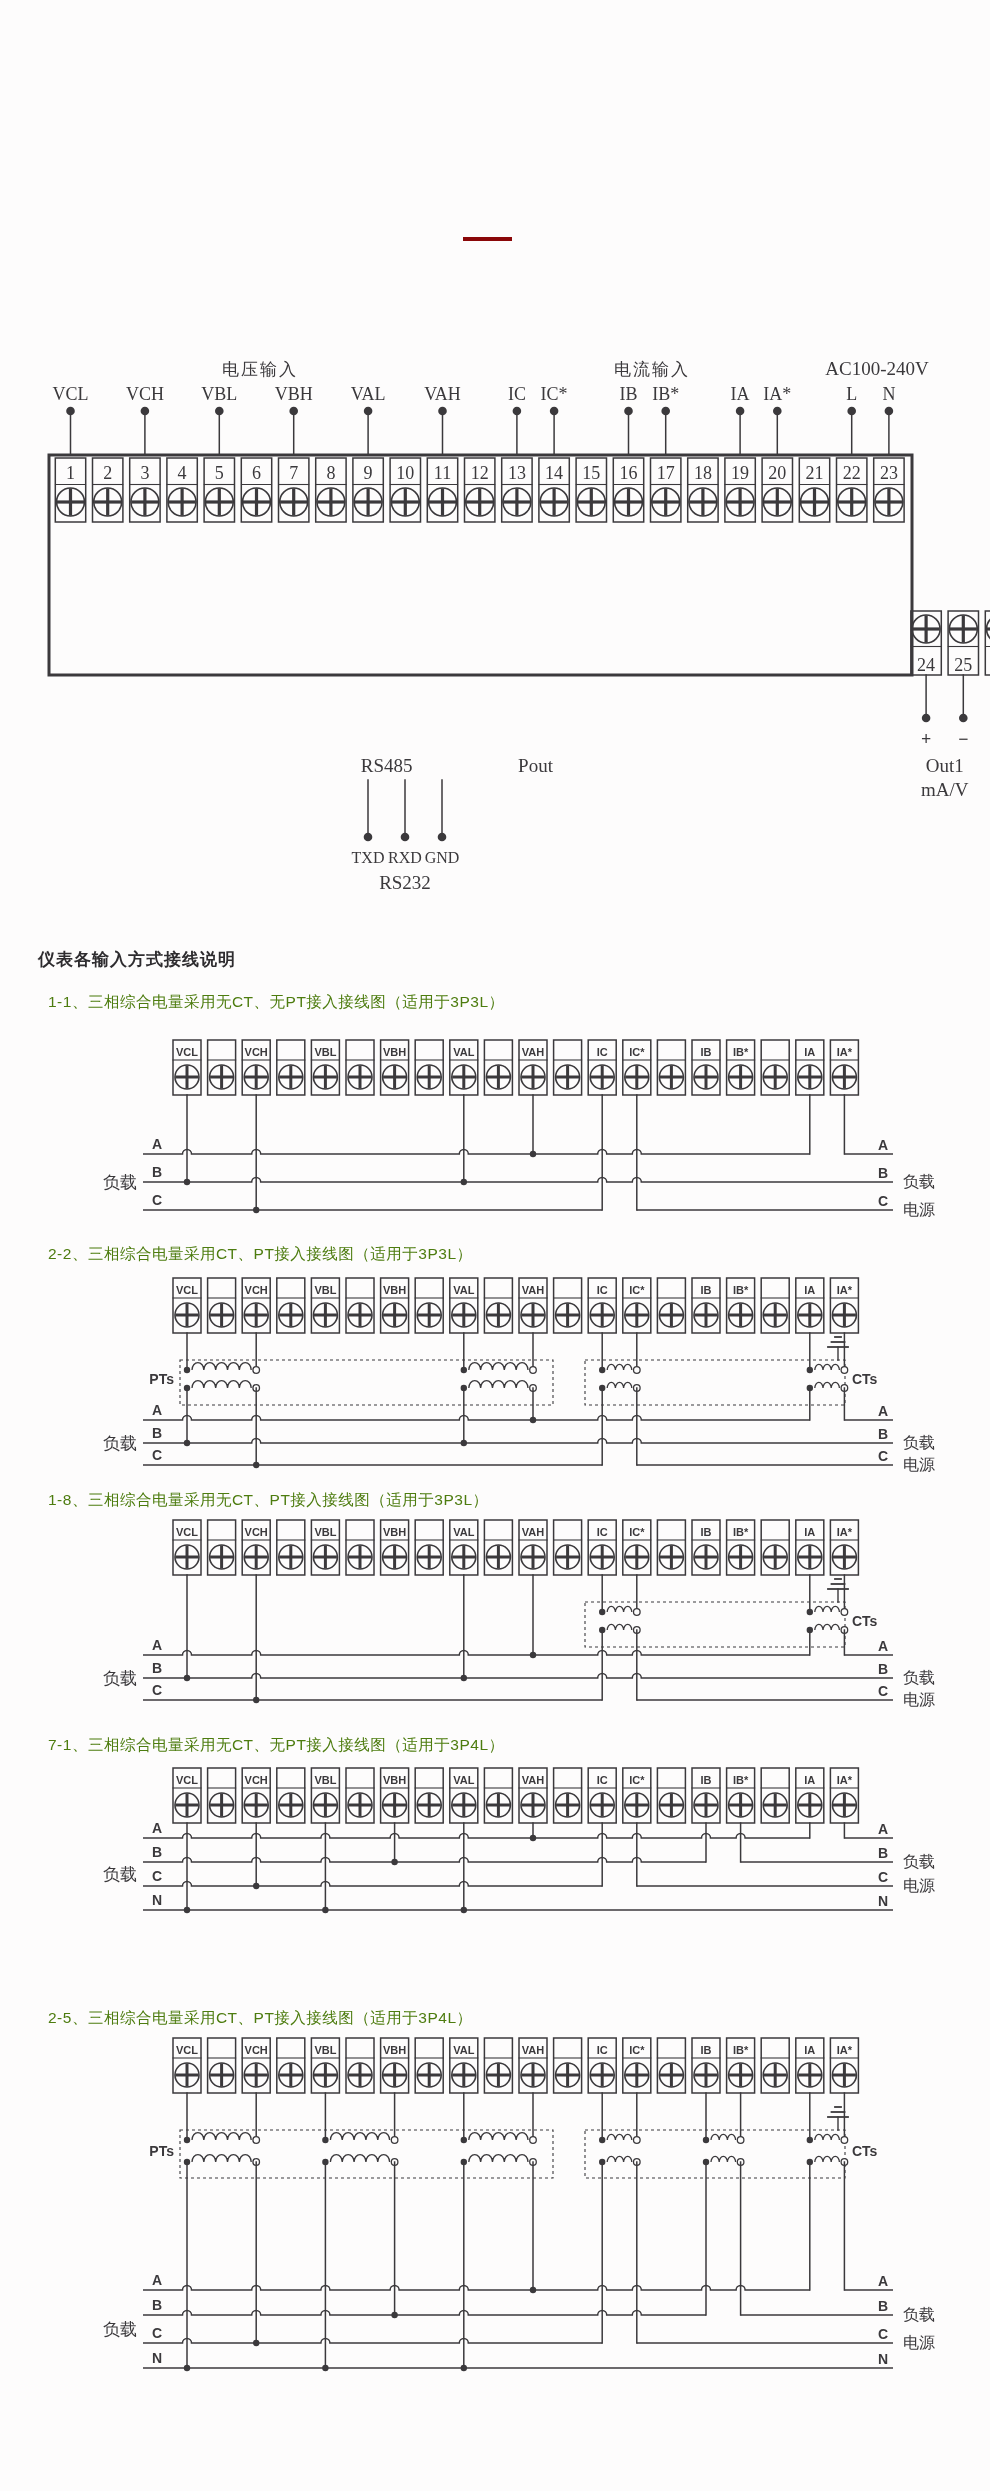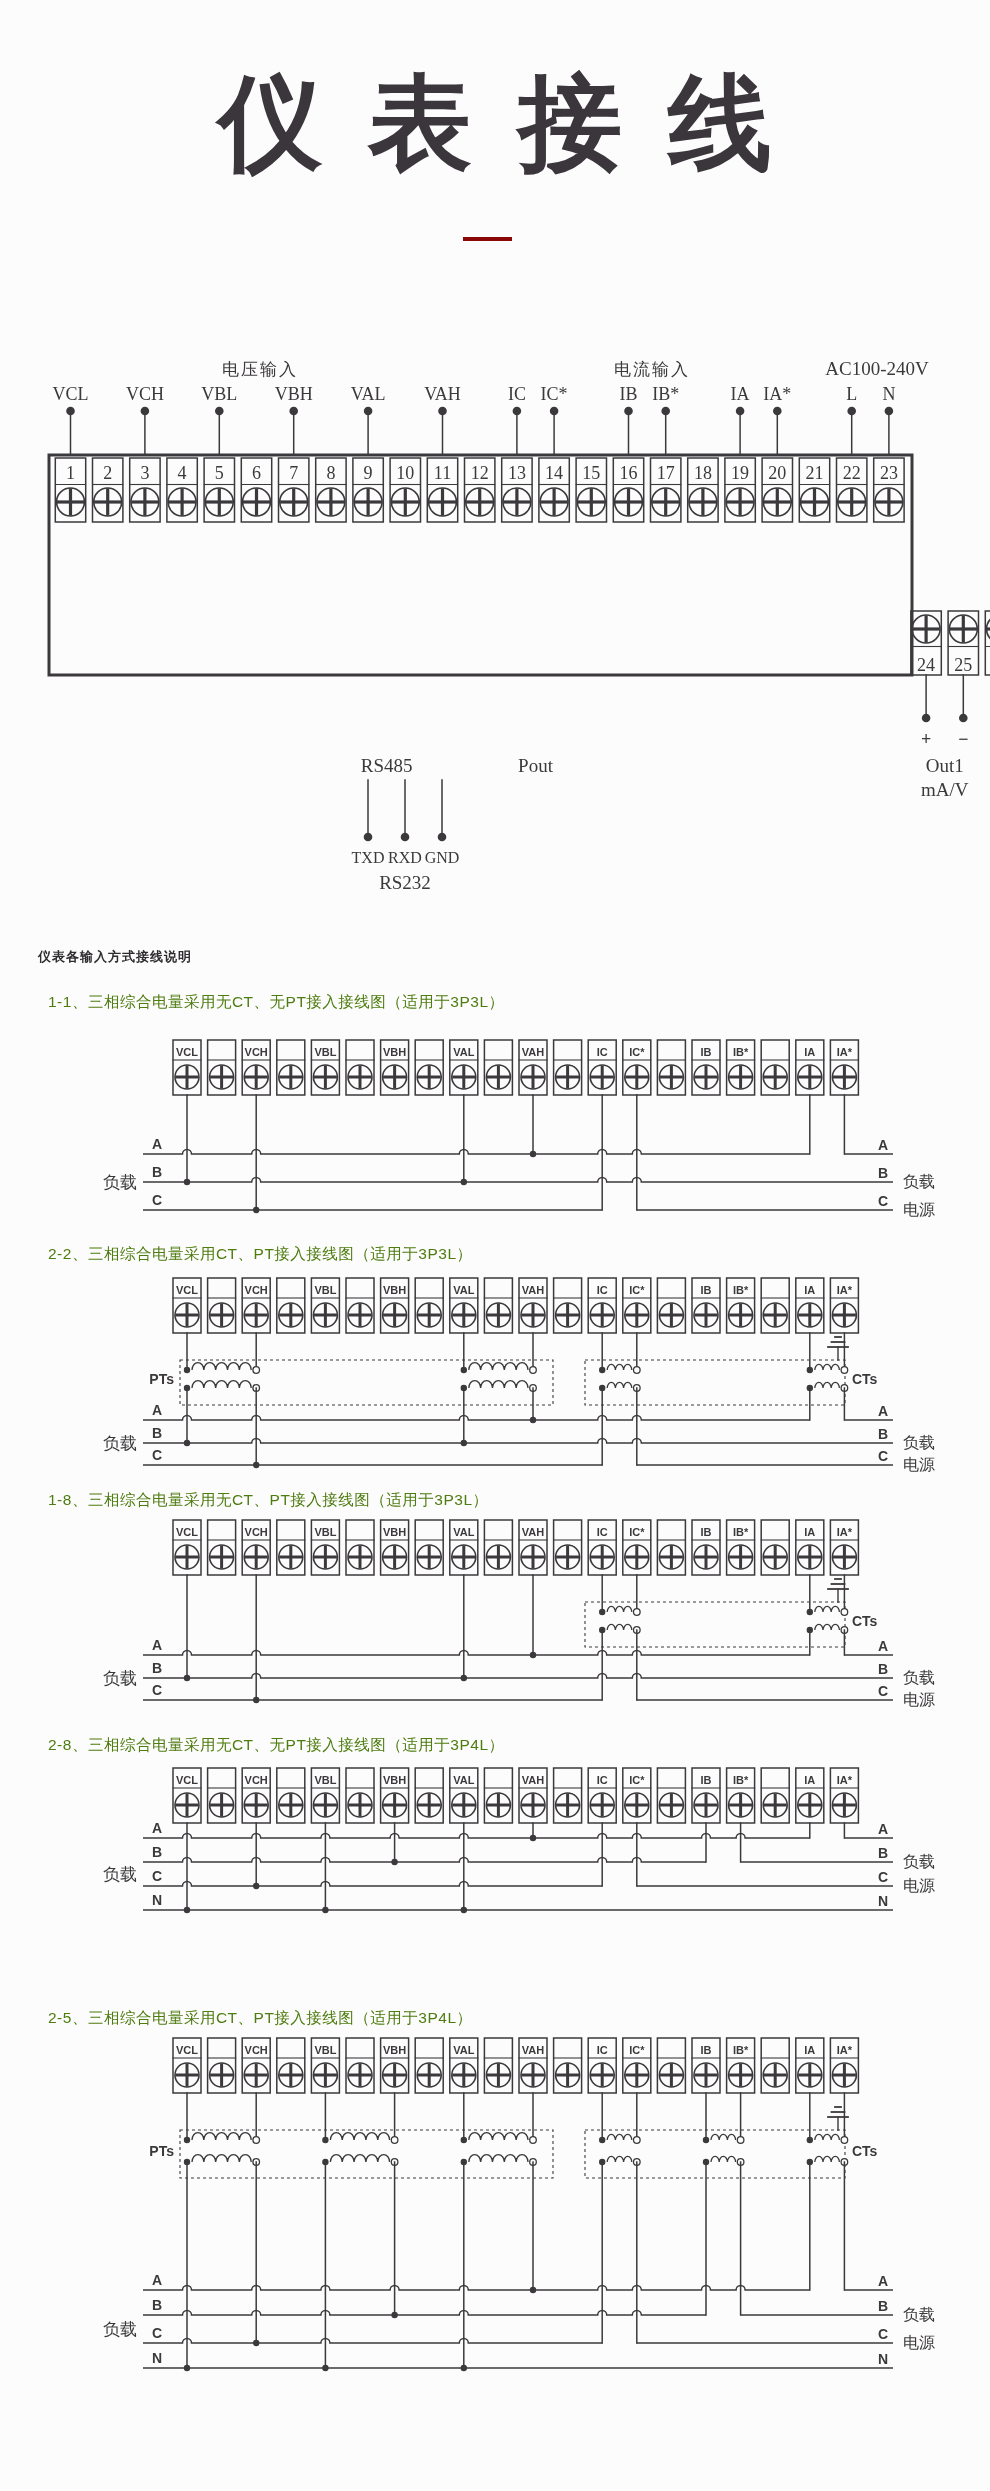--- a/index.html
+++ b/index.html
@@ -1,28 +1,27 @@
 <!DOCTYPE html>
 <html><head>
 <meta charset="utf-8">
 <style>
 *{margin:0;padding:0;box-sizing:border-box}
 html,body{background:#fff}
 .page{position:relative;width:990px;height:2491px;background:#fdfcfc;font-family:"Liberation Sans",sans-serif;overflow:hidden}
 .big-title{position:absolute;top:66px;left:0;width:100%;text-align:center;font-size:104px;font-weight:900;color:#3a363b;letter-spacing:46px;text-indent:46px;line-height:1.1;font-family:"Liberation Sans",sans-serif}
 .accent-dash{position:absolute;top:237px;left:463px;width:49px;height:4px;background:#8a0708}
-.sec-head{position:absolute;left:38px;top:948px;font-size:13px;font-weight:bold;color:#2e2c2f;letter-spacing:1px}
+.sec-head{position:absolute;left:38px;top:948px;font-size:17px;font-weight:bold;color:#2e2c2f;letter-spacing:1px}
 .sub-title{position:absolute;left:48px;font-size:15.5px;color:#4d7c0f;letter-spacing:.5px}
 svg.diag{position:absolute;left:0;width:990px}
 </style>
 </head>
 <body>
 
 <div class="page">
-  <h1 class="big-title">仪表接线</h1>
   <div class="accent-dash"></div>
 
   <svg id="main-svg" class="diag" style="top:330px;height:575px" viewBox="0 0 990 575">
       <text x="260" y="45" text-anchor="middle" fill="#3b393c" font-size="17" font-family="&quot;Liberation Sans&quot;,sans-serif" letter-spacing="2">电压输入</text>
       <text x="652" y="45" text-anchor="middle" fill="#3b393c" font-size="17" font-family="&quot;Liberation Sans&quot;,sans-serif" letter-spacing="2">电流输入</text>
       <text x="877" y="45" text-anchor="middle" fill="#3b393c" font-size="19" font-family="&quot;Liberation Serif&quot;,serif">AC100-240V</text>
       <text x="70.5" y="70" text-anchor="middle" fill="#3b393c" font-size="18" font-family="&quot;Liberation Serif&quot;,serif">VCL</text>
       <circle cx="70.5" cy="81" r="4.3" fill="#3b393c"></circle>
       <line x1="70.5" y1="85" x2="70.5" y2="125" stroke="#3b393c" stroke-width="1.5" stroke-linecap="square"></line>
       <text x="144.9" y="70" text-anchor="middle" fill="#3b393c" font-size="18" font-family="&quot;Liberation Serif&quot;,serif">VCH</text>
@@ -1340,21 +1339,21 @@
       <path d="M143 188L602.2 188" fill="none" stroke="#3b393c" stroke-width="1.5"></path>
       <path d="M636.8 188L893 188" fill="none" stroke="#3b393c" stroke-width="1.5"></path>
       <circle cx="256.2" cy="188" r="3.2" fill="#3b393c"></circle>
       <text x="152" y="183" text-anchor="start" fill="#3b393c" font-size="14" font-family="&quot;Liberation Sans&quot;,sans-serif" font-weight="bold">C</text>
       <text x="883" y="184" text-anchor="middle" fill="#3b393c" font-size="14" font-family="&quot;Liberation Sans&quot;,sans-serif" font-weight="bold">C</text>
       <text x="103" y="172" text-anchor="start" fill="#3b393c" font-size="17" font-family="&quot;Liberation Sans&quot;,sans-serif">负载</text>
       <text x="903" y="171" text-anchor="start" fill="#3b393c" font-size="16" font-family="&quot;Liberation Sans&quot;,sans-serif">负载</text>
       <text x="903" y="193" text-anchor="start" fill="#3b393c" font-size="16" font-family="&quot;Liberation Sans&quot;,sans-serif">电源</text>
     </svg>
 
-  <div class="sub-title" style="top:1735px">2-8、三相综合电量采用无CT、无PT接入接线图（适用于3P4L）</div>
+  <div class="sub-title" style="top:1735px">7-1、三相综合电量采用无CT、无PT接入接线图（适用于3P4L）</div>
   <svg id="d21" class="diag" style="top:1760px;height:172px" viewBox="0 0 990 172">
       <g>
         <g>
           <rect x="173" y="8" width="28" height="55" fill="none" stroke="#3b393c" stroke-width="1.5"></rect>
           <line x1="173" y1="28" x2="201" y2="28" stroke="#3b393c" stroke-width="1.1" stroke-linecap="square"></line>
           <text x="187" y="24" text-anchor="middle" fill="#3b393c" font-size="11" font-family="&quot;Liberation Sans&quot;,sans-serif" font-weight="bold">VCL</text>
           <g>
             <circle cx="187" cy="45" r="12" fill="none" stroke="#3b393c" stroke-width="1.6"></circle>
             <line x1="177" y1="45" x2="197" y2="45" stroke="#3b393c" stroke-width="3" stroke-linecap="square"></line>
             <line x1="187" y1="35" x2="187" y2="55" stroke="#3b393c" stroke-width="3" stroke-linecap="square"></line>

